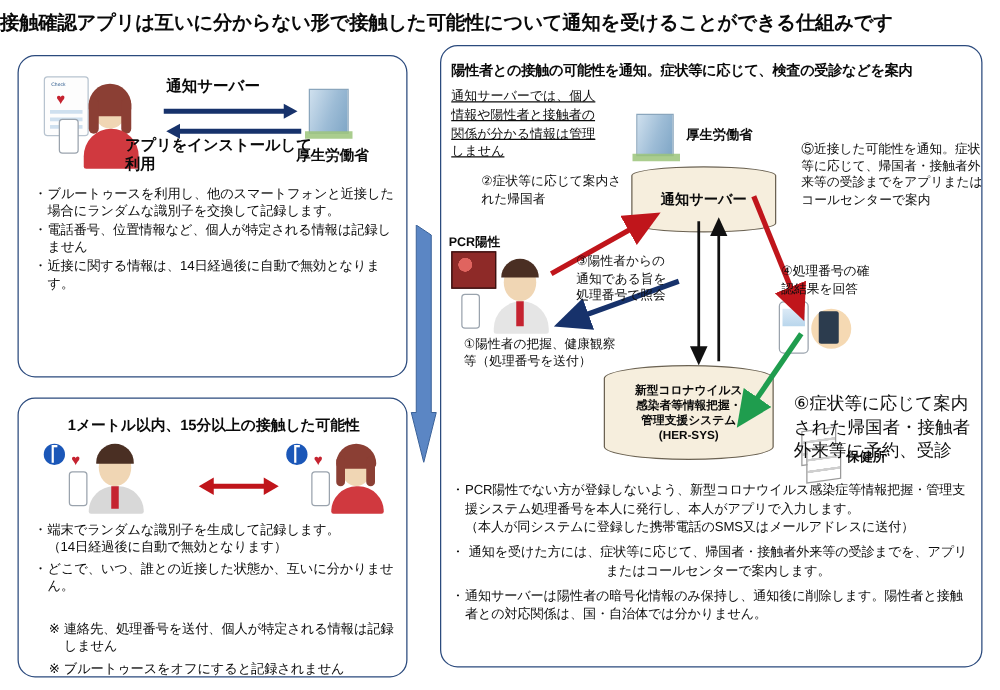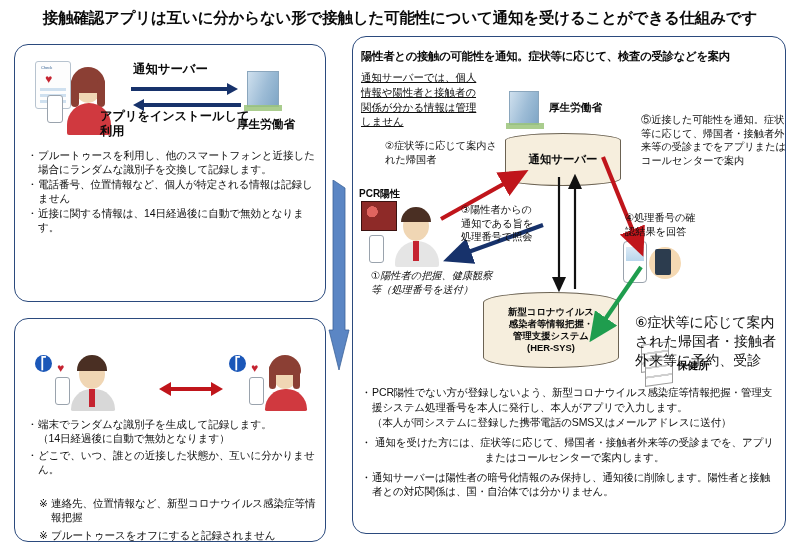--- a/index.html
+++ b/index.html
@@ -17,21 +17,21 @@
     background: #ffffff;
     overflow: hidden;
   }
 
   
   .page-title {
     position: absolute;
     left: 0;
     top: 8px;
     width: 800px;
-    text-align: center;
+    text-align: left;
     font-size: 15.5px;
     font-weight: bold;
     color: #0a0a0a;
     letter-spacing: -0.2px;
     white-space: nowrap;
   }
 
   
   .panel {
     position: absolute;
@@ -250,21 +250,20 @@
     font-weight: bold;
     color: #0a0a0a;
   }
   #step1 {
     position: absolute;
     left: 18px; top: 232px;
     width: 130px;
     font-size: 10.2px;
     line-height: 1.34;
     color: #0d0d0d;
-    font-style: italic;
   }
   #step2 {
     position: absolute;
     left: 32px; top: 102px;
     width: 122px;
     font-size: 10.2px;
     line-height: 1.34;
     color: #0d0d0d;
   }
   #step3 {
@@ -453,20 +452,21 @@
       <li>電話番号、位置情報など、個人が特定される情報は記録しません</li>
       <li>近接に関する情報は、14日経過後に自動で無効となります。</li>
     </ul>
   </div>
 
   <svg id="connector-arrow" viewBox="0 0 22 190" preserveAspectRatio="none">
     <polygon points="5,0 17,8 17,150 21,150 11,190 1,150 5,150" fill="#5b86c4" stroke="#3c6399" stroke-width="0.8"></polygon>
   </svg>
 
   <div class="panel" id="left-panel-bottom">
+    <div id="proximity-title">1メートル以内、15分以上の接触した可能性</div>
 
     <div class="pict" style="left:20px;top:34px;width:112px;height:56px;">
       <div class="bt-icon" style="left:0;top:2px;">⎡</div>
       <div class="heart-icon" style="left:22px;top:9px;">♥</div>
       <div class="phone" style="left:20px;top:24px;width:13px;height:26px;"></div>
       <div class="person-head" style="left:44px;top:6px;width:26px;height:30px;background:#f0d6b4;"></div>
       <div style="position:absolute;left:42px;top:2px;width:30px;height:16px;background:#4a2f23;border-radius:15px 15px 0 0;"></div>
       <div class="person-body" style="left:36px;top:36px;width:44px;height:22px;background:#d8d8d8;"></div>
       <div style="position:absolute;left:54px;top:36px;width:6px;height:18px;background:#c52330;"></div>
     </div>
@@ -490,21 +490,21 @@
 
     <div id="lower-bullets">
       <ul class="bullet-list jtext" style="margin-bottom:20px;">
         <li>
           <span>端末でランダムな識別子を生成して記録します。</span>
           <span class="sub-line" style="padding-left:0;">（14日経過後に自動で無効となります）</span>
         </li>
         <li style="margin-top:3px;">どこで、いつ、誰との近接した状態か、互いに分かりません。</li>
       </ul>
       <ul class="note-list jtext" style="margin-top:5px;padding-left:10px;">
-        <li>連絡先、位置情報など、新型コロナウイルス感染症等情報把握</li>
+        <li>連絡先、処理番号を送付、個人が特定される情報は記録しません</li>
         <li style="margin-top:4px;">ブルートゥースをオフにすると記録されません</li>
       </ul>
     </div>
   </div>
 
   <div class="panel" id="right-panel">
 
     <div id="right-title">陽性者との接触の可能性を通知。症状等に応じて、検査の受診などを案内</div>
 
     <div id="server-note">通知サーバーでは、個人情報や陽性者と接触者の関係が分かる情報は管理しません</div>

